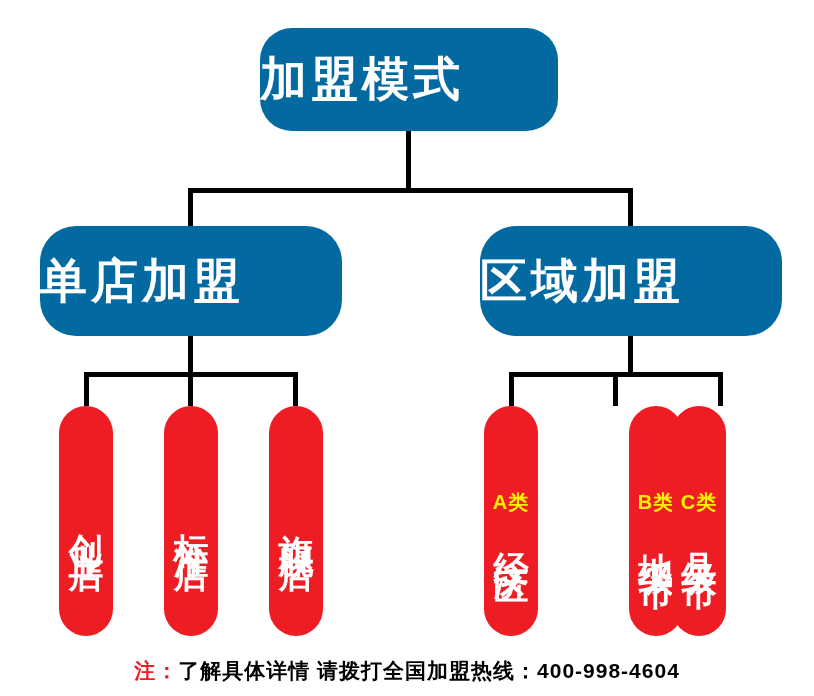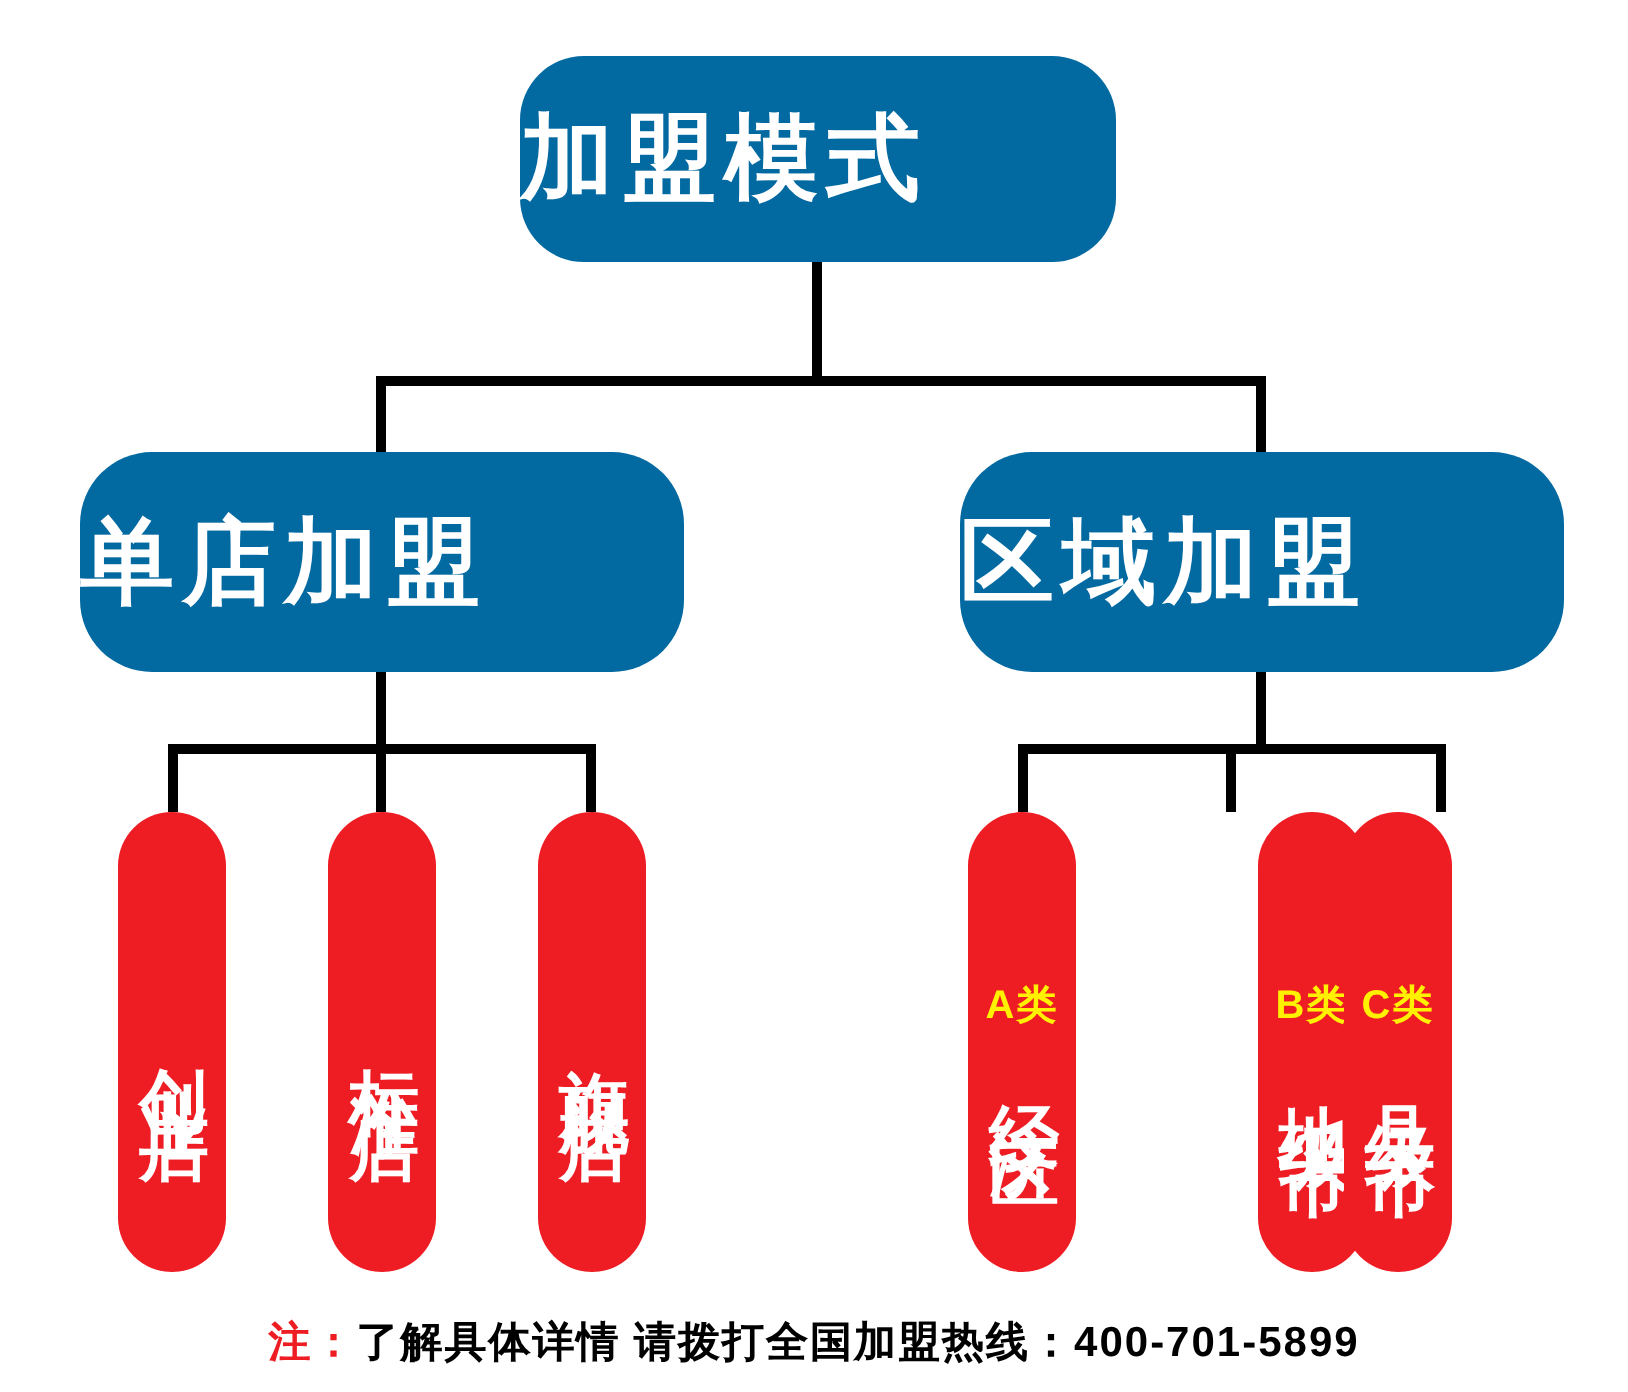--- a/index.html
+++ b/index.html
@@ -132,16 +132,16 @@
   <div class="pill p5">
     <span class="prefix">B类</span>
     <span class="vchars">地级市</span>
   </div>
   <div class="pill p6">
     <span class="prefix">C类</span>
     <span class="vchars">县级市</span>
   </div>
 
   <div class="note">
-    <span class="note-prefix">注：</span><span>了解具体详情 请拨打全国加盟热线：</span><span>400-701-5899</span>
+    <span class="note-prefix">注：</span><span>了解具体详情 请拨打全国加盟热线：</span><span>400-998-4604</span>
   </div>
 
 </div>
 
 </body></html>

